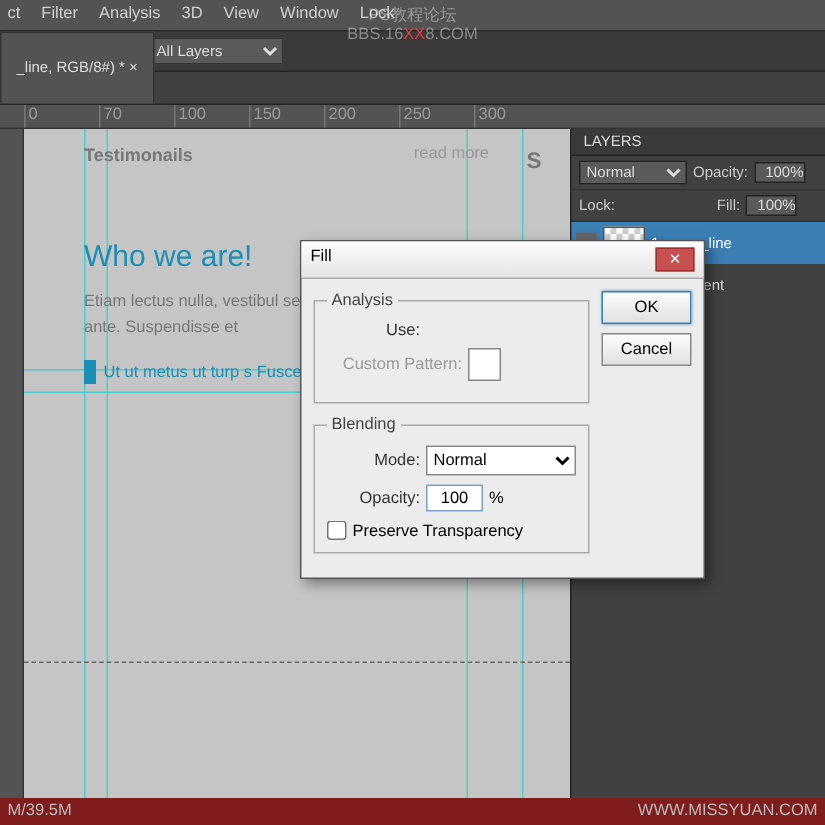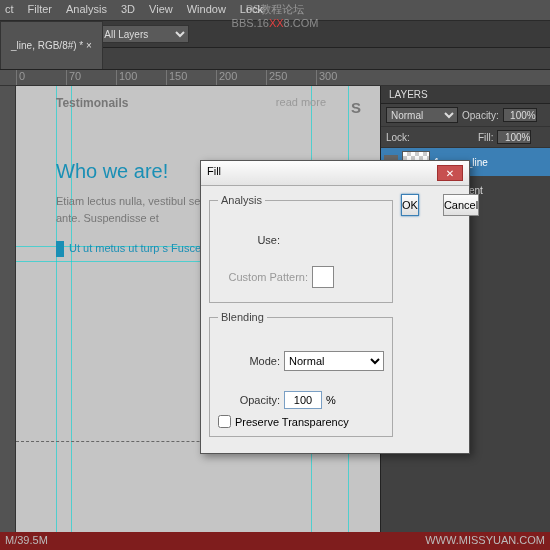--- a/index.html
+++ b/index.html
@@ -39,24 +39,24 @@
 .layer .eye { width: 14px; height: 14px; background: #666; }
 .layer .thumb { width: 28px; height: 22px; background: #fff; border: 1px solid #555; background-image: linear-gradient(45deg,#ccc 25%,transparent 25%,transparent 75%,#ccc 75%),linear-gradient(45deg,#ccc 25%,transparent 25%,transparent 75%,#ccc 75%); background-size: 8px 8px; background-position: 0 0,4px 4px; }
 .layer .name { color: #ddd; font-size: 10px; }
 .layer.sel .name { color: #fff; }
 .dialog { position: absolute; left: 200px; top: 160px; width: 270px; background: #ececec; border: 1px solid #555; box-shadow: 3px 3px 8px rgba(0,0,0,0.4); }
 .dlg-title { background: linear-gradient(#fdfdfd,#e4e4e4); padding: 4px 6px; display: flex; justify-content: space-between; align-items: flex-start; border-bottom: 1px solid #aaa; }
 .dlg-title span { font-size: 11px; }
 .dlg-close { width: 26px; height: 16px; background: #c75050; color: #fff; text-align: center; font-size: 10px; line-height: 16px; border: 1px solid #a03030; }
 .dlg-body { padding: 8px; display: flex; gap: 8px; }
 .dlg-left { flex: 1; }
-.dlg-right { width: 60px; display: flex; flex-direction: row; gap: 24px; }
+.dlg-right { width: 60px; display: flex; flex-direction: column; gap: 6px; }
 fieldset { border: 1px solid #aaa; padding: 8px; margin-bottom: 8px; }
 legend { color: #444; font-size: 11px; padding: 0 3px; }
-.frow { display: flex; align-items: center; gap: 4px; margin-bottom: 6px; margin-top: 20px; }
+.frow { display: flex; align-items: center; gap: 4px; margin-bottom: 6px; }
 .frow label { width: 62px; text-align: right; color: #333; font-size: 11px; }
 .frow select { flex: 1; height: 20px; border: 1px solid #888; background: #fff; font-size: 11px; }
 .frow input[type=text] { width: 38px; height: 18px; border: 1px solid #7a9fc4; background: #fff; text-align: center; font-size: 11px; }
 .swatch { width: 22px; height: 22px; border: 1px solid #888; background: #fff; }
 .chk { display: flex; align-items: center; gap: 4px; }
 .btn { background: linear-gradient(#fdfdfd,#e0e0e0); border: 1px solid #888; height: 22px; font-size: 11px; cursor: pointer; }
 .btn.primary { border: 1px solid #3b7fb5; box-shadow: 0 0 2px #3b7fb5; }
 .statusbar { position: absolute; bottom: 0; left: 0; right: 0; height: 18px; background: #7f1d1d; color: #bbb; font-size: 10px; padding: 2px 5px; display: flex; justify-content: space-between; }
 .watermark { position: absolute; top: 2px; left: 50%; transform: translateX(-50%); color: rgba(255,255,255,0.4); font-size: 16px; text-align: center; pointer-events: none; }
 .watermark .red { color: #e04040; }

